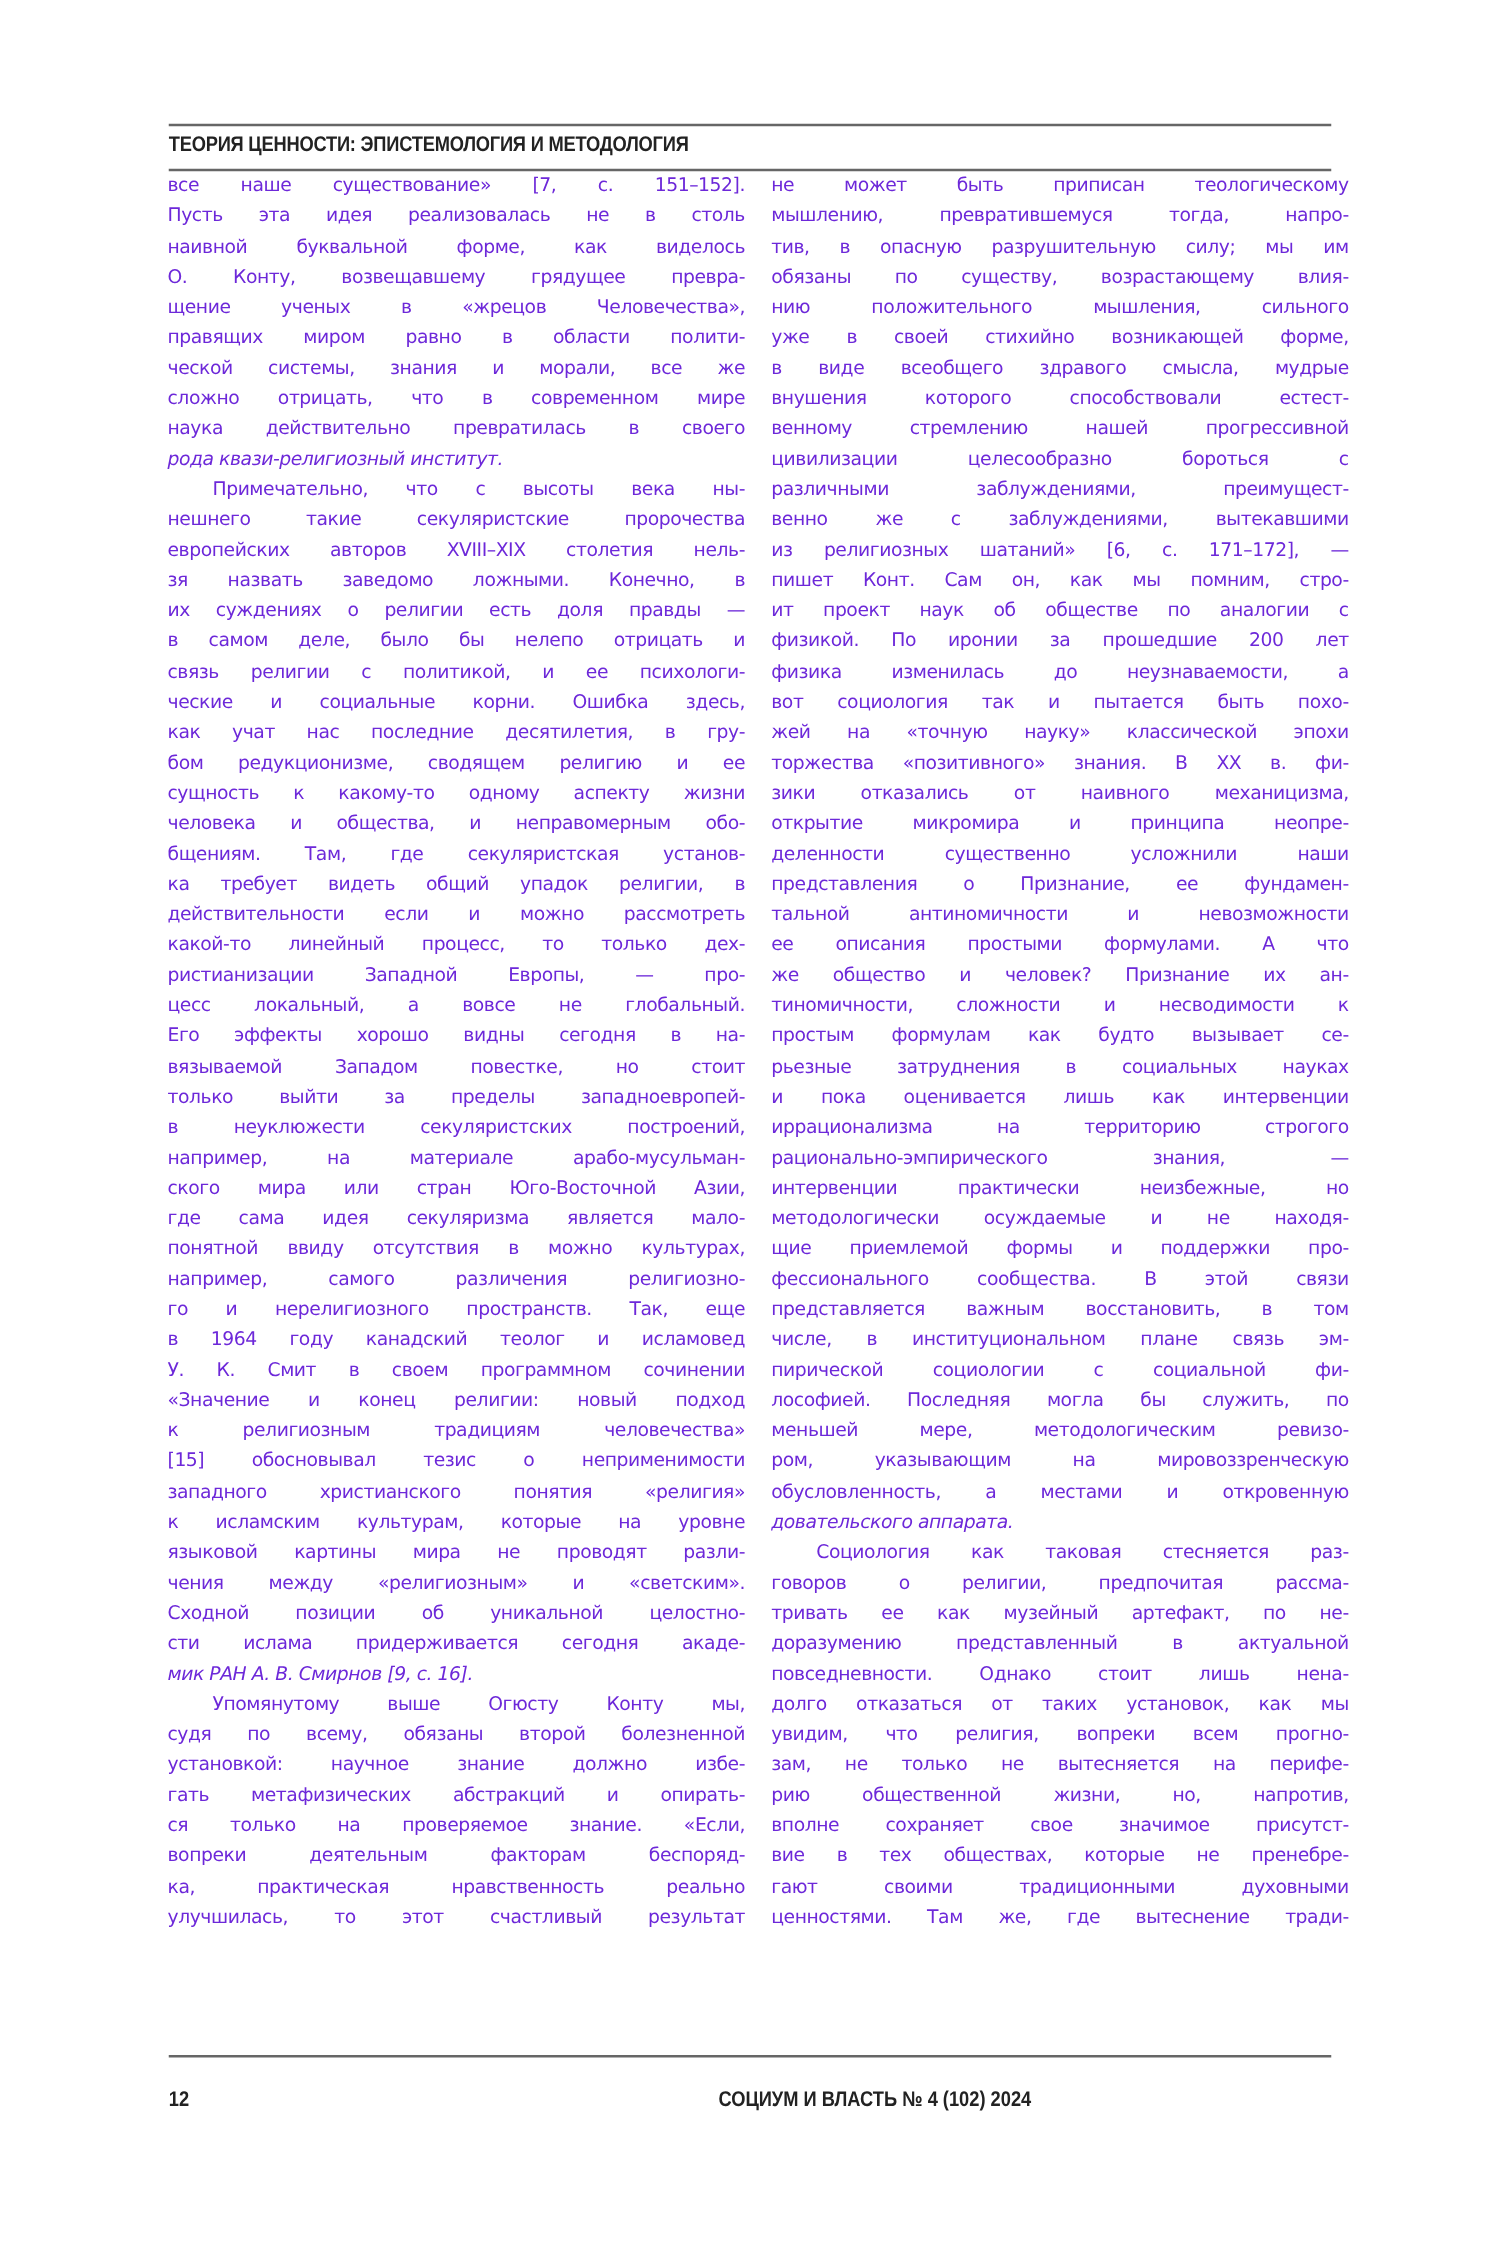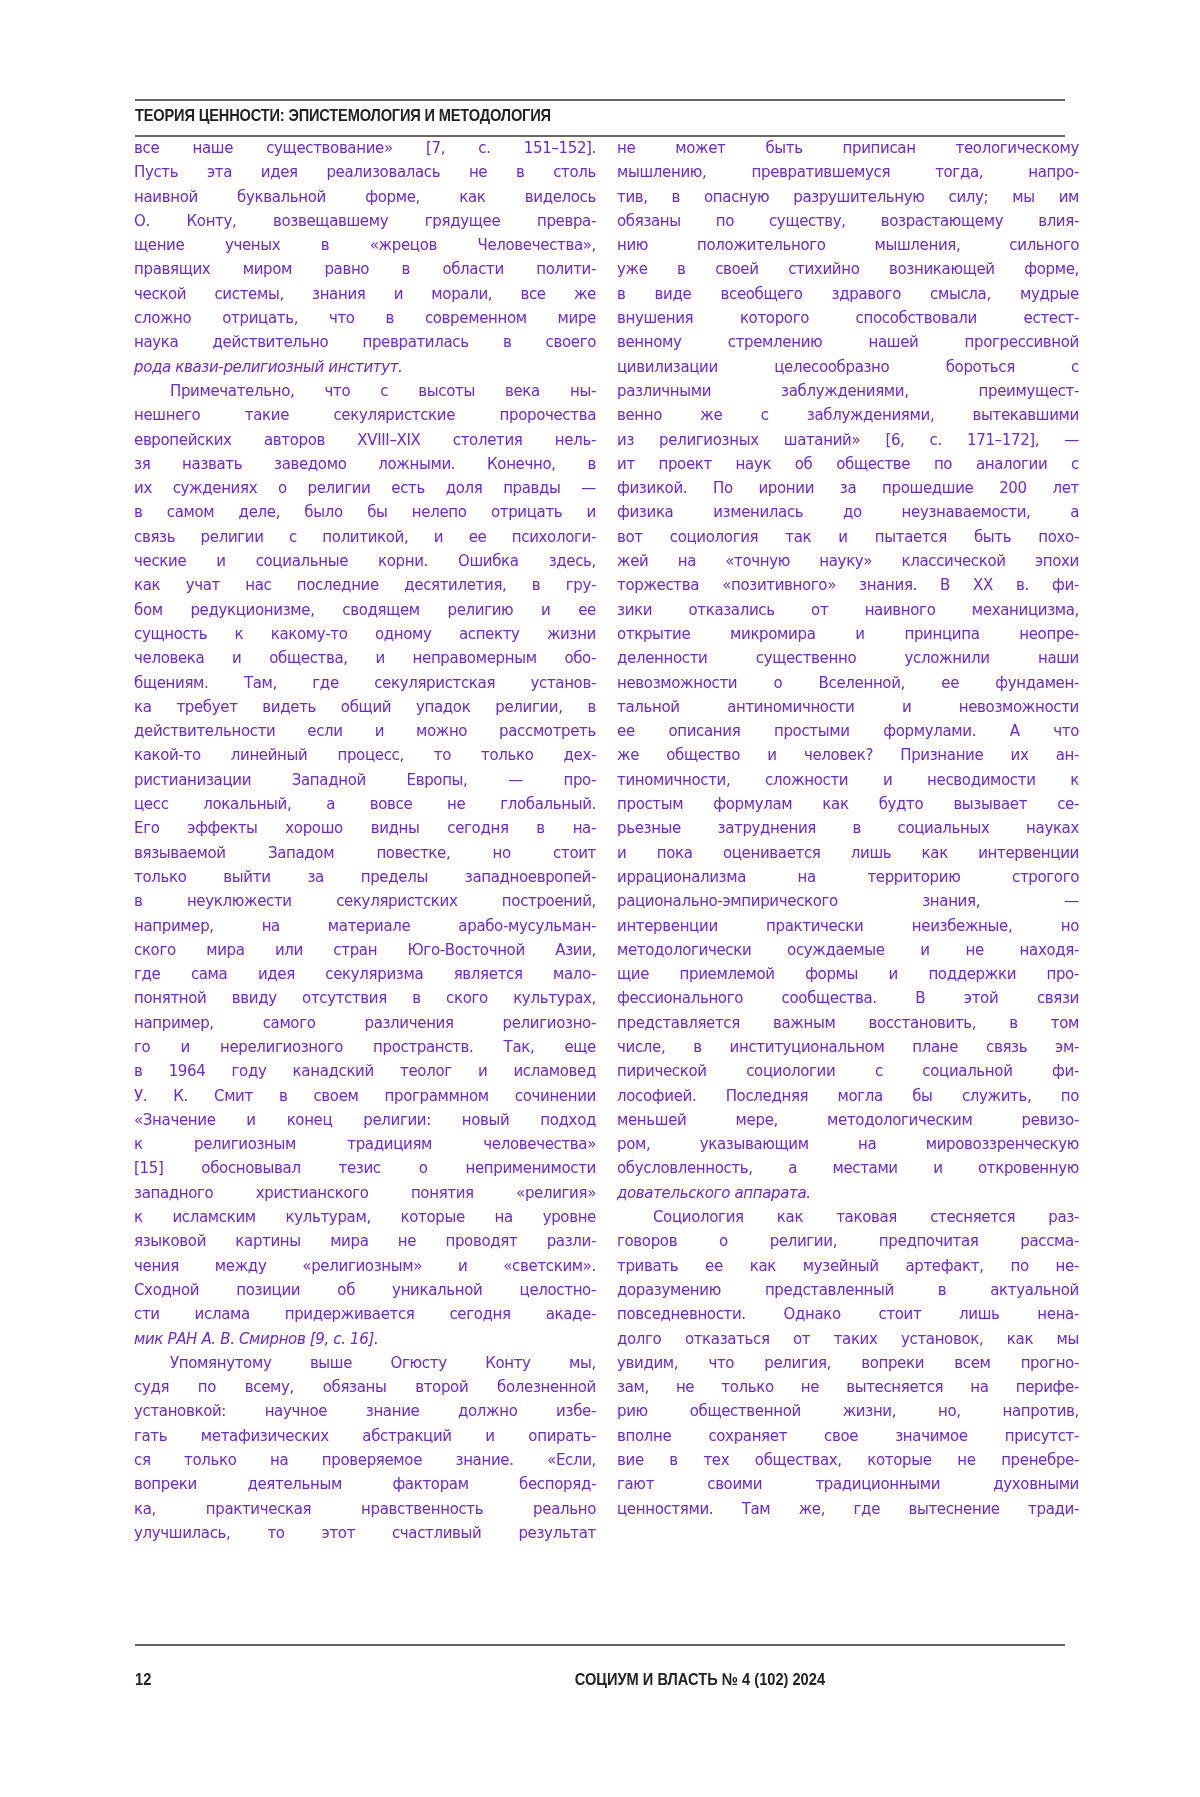--- a/index.html
+++ b/index.html
@@ -73,21 +73,21 @@
       <div class="line">какой-то линейный процесс, то только дех-</div>
       <div class="line">ристианизации Западной Европы, — про-</div>
       <div class="line">цесс локальный, а вовсе не глобальный.</div>
       <div class="line">Его эффекты хорошо видны сегодня в на-</div>
       <div class="line">вязываемой Западом повестке, но стоит</div>
       <div class="line">только выйти за пределы западноевропей-</div>
       <div class="line">в неуклюжести секуляристских построений,</div>
       <div class="line">например, на материале арабо-мусульман-</div>
       <div class="line">ского мира или стран Юго-Восточной Азии,</div>
       <div class="line">где сама идея секуляризма является мало-</div>
-      <div class="line">понятной ввиду отсутствия в ского культурах,</div>
+      <div class="line">понятной ввиду отсутствия в можно культурах,</div>
       <div class="line">например, самого различения религиозно-</div>
       <div class="line">го и нерелигиозного пространств. Так, еще</div>
       <div class="line">в 1964 году канадский теолог и исламовед</div>
       <div class="line">У. К. Смит в своем программном сочинении</div>
       <div class="line">«Значение и конец религии: новый подход</div>
       <div class="line">к религиозным традициям человечества»</div>
       <div class="line">[15] обосновывал тезис о неприменимости</div>
       <div class="line">западного христианского понятия «религия»</div>
       <div class="line">к исламским культурам, которые на уровне</div>
       <div class="line">языковой картины мира не проводят разли-</div>
@@ -111,30 +111,31 @@
       <div class="line">обязаны по существу, возрастающему влия-</div>
       <div class="line">нию положительного мышления, сильного</div>
       <div class="line">уже в своей стихийно возникающей форме,</div>
       <div class="line">в виде всеобщего здравого смысла, мудрые</div>
       <div class="line">внушения которого способствовали естест-</div>
       <div class="line">венному стремлению нашей прогрессивной</div>
       <div class="line">цивилизации целесообразно бороться с</div>
       <div class="line">различными заблуждениями, преимущест-</div>
       <div class="line">венно же с заблуждениями, вытекавшими</div>
       <div class="line">из религиозных шатаний» [6, с. 171–172], —</div>
+      <div class="line">пишет Конт. Сам он, как мы помним, стро-</div>
       <div class="line">ит проект наук об обществе по аналогии с</div>
       <div class="line">физикой. По иронии за прошедшие 200 лет</div>
       <div class="line">физика изменилась до неузнаваемости, а</div>
       <div class="line">вот социология так и пытается быть похо-</div>
       <div class="line">жей на «точную науку» классической эпохи</div>
       <div class="line">торжества «позитивного» знания. В XX в. фи-</div>
       <div class="line">зики отказались от наивного механицизма,</div>
       <div class="line">открытие микромира и принципа неопре-</div>
       <div class="line">деленности существенно усложнили наши</div>
-      <div class="line">невозможности о Вселенной, ее фундамен-</div>
+      <div class="line">представления о Признание, ее фундамен-</div>
       <div class="line">тальной антиномичности и невозможности</div>
       <div class="line">ее описания простыми формулами. А что</div>
       <div class="line">же общество и человек? Признание их ан-</div>
       <div class="line">тиномичности, сложности и несводимости к</div>
       <div class="line">простым формулам как будто вызывает се-</div>
       <div class="line">рьезные затруднения в социальных науках</div>
       <div class="line">и пока оценивается лишь как интервенции</div>
       <div class="line">иррационализма на территорию строгого</div>
       <div class="line">рационально-эмпирического знания, —</div>
       <div class="line">интервенции практически неизбежные, но</div>

